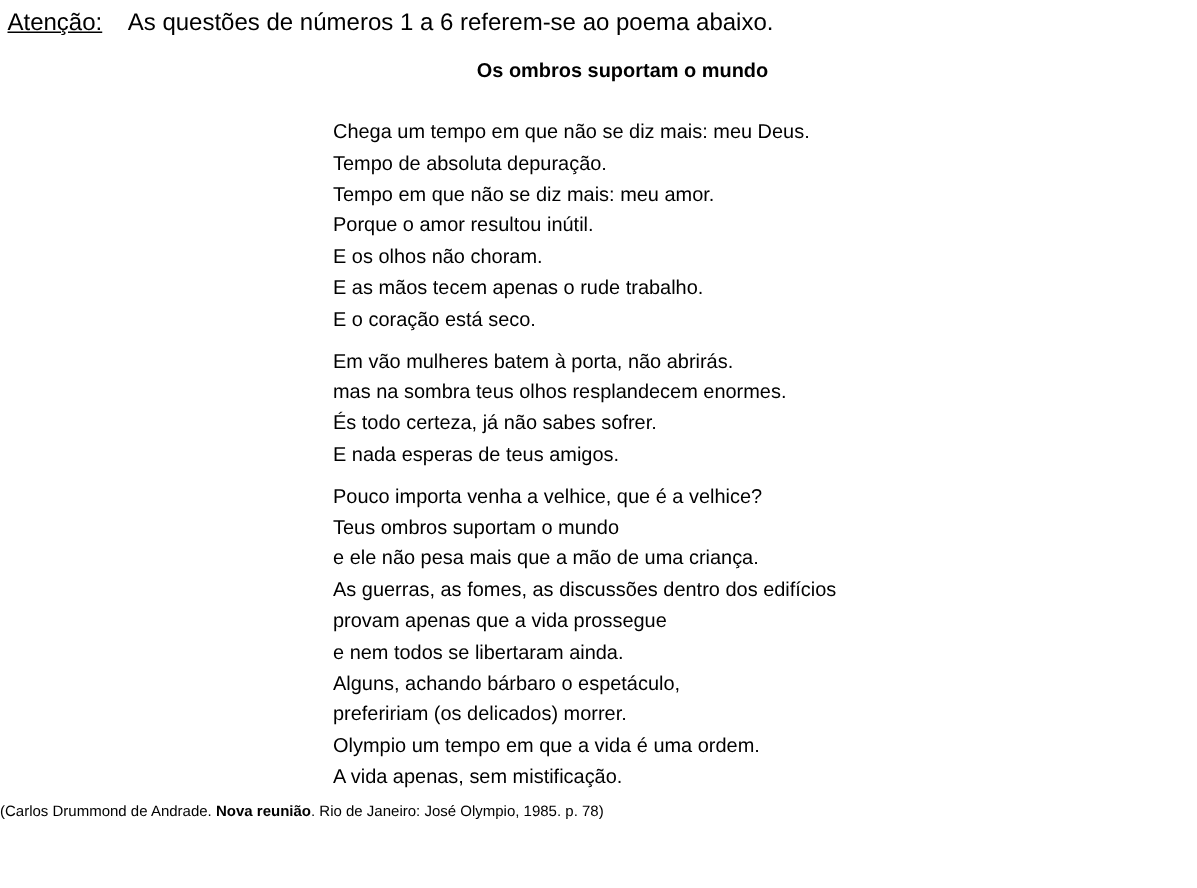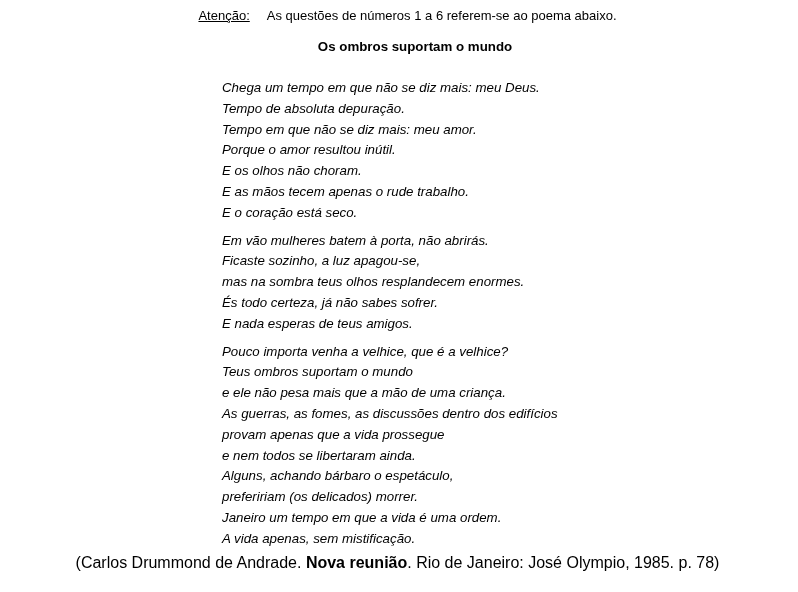--- a/index.html
+++ b/index.html
@@ -15,61 +15,59 @@
 
   .page {
     position: relative;
     width: 798px;
     height: 592px;
     background: #ffffff;
   }
 
   
   .attention-row {
-    padding: 8px 0 0 17px;
-    font-size: 13px;
+    padding: 8px 0 0 5px;
+    font-size: 16px;
     line-height: 15.5px;
-    text-align: center;
   }
   .attention-label {
     display: inline-block;
     text-decoration: underline;
     margin-right: 17px;
   }
 
   
   .poem-title {
     margin-top: 15px;
     padding-left: 32px;           
     text-align: center;
     font-size: 13.3px;
     font-weight: bold;
     line-height: 15.5px;
   }
 
   
   .poem {
     margin: 24px 0 0 222px;
-    font-style: italic;
     font-size: 13.3px;
     line-height: 20.8px;
   }
   .stanza + .stanza {
     margin-top: 7px;
   }
   .poem-line {
     white-space: pre;
   }
 
   
   .citation {
     margin-top: 5px;
     padding-right: 3px;
-    text-align: center;
-    font-size: 16px;
+    text-align: left;
+    font-size: 10px;
     line-height: 15.5px;
     font-style: normal;
   }
   .citation .book-title {
     font-weight: bold;
   }
 </style>
 </head>
 <body>
 
@@ -86,34 +84,33 @@
         <div class="poem-line">Chega um tempo em que não se diz mais: meu Deus.</div>
         <div class="poem-line">Tempo de absoluta depuração.</div>
         <div class="poem-line">Tempo em que não se diz mais: meu amor.</div>
         <div class="poem-line">Porque o amor resultou inútil.</div>
         <div class="poem-line">E os olhos não choram.</div>
         <div class="poem-line">E as mãos tecem apenas o rude trabalho.</div>
         <div class="poem-line">E o coração está seco.</div>
       </div>
       <div class="stanza">
         <div class="poem-line">Em vão mulheres batem à porta, não abrirás.</div>
-        <div class="poem-line">Ficaste sozinho, a luz apagou-se,</div>
         <div class="poem-line">mas na sombra teus olhos resplandecem enormes.</div>
         <div class="poem-line">És todo certeza, já não sabes sofrer.</div>
         <div class="poem-line">E nada esperas de teus amigos.</div>
       </div>
       <div class="stanza">
         <div class="poem-line">Pouco importa venha a velhice, que é a velhice?</div>
         <div class="poem-line">Teus ombros suportam o mundo</div>
         <div class="poem-line">e ele não pesa mais que a mão de uma criança.</div>
         <div class="poem-line">As guerras, as fomes, as discussões dentro dos edifícios</div>
         <div class="poem-line">provam apenas que a vida prossegue</div>
         <div class="poem-line">e nem todos se libertaram ainda.</div>
         <div class="poem-line">Alguns, achando bárbaro o espetáculo,</div>
         <div class="poem-line">prefeririam (os delicados) morrer.</div>
-        <div class="poem-line">Janeiro um tempo em que a vida é uma ordem.</div>
+        <div class="poem-line">Olympio um tempo em que a vida é uma ordem.</div>
         <div class="poem-line">A vida apenas, sem mistificação.</div>
       </div>
     </div>
 
   <div class="citation"><span>(Carlos Drummond de Andrade. </span><span class="book-title">Nova reunião</span><span>. Rio de Janeiro: José Olympio, 1985. p. 78)</span></div>
 
 </div>
 
 </body></html>

